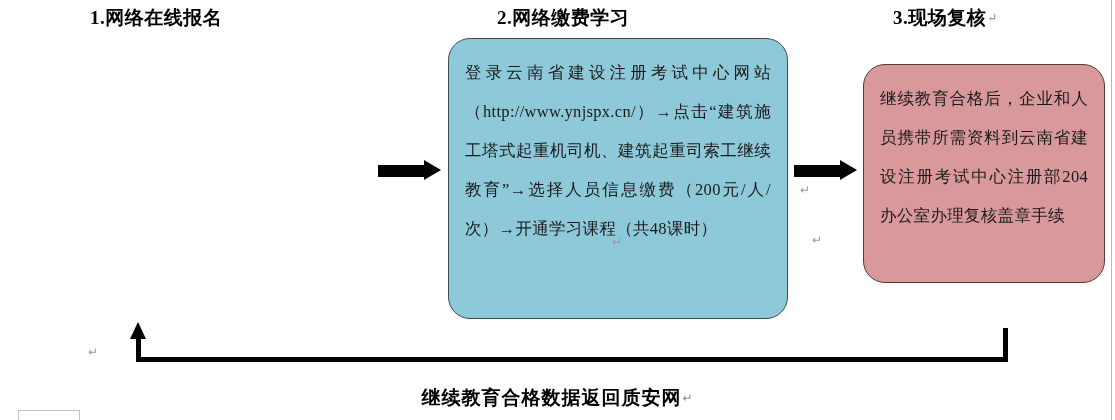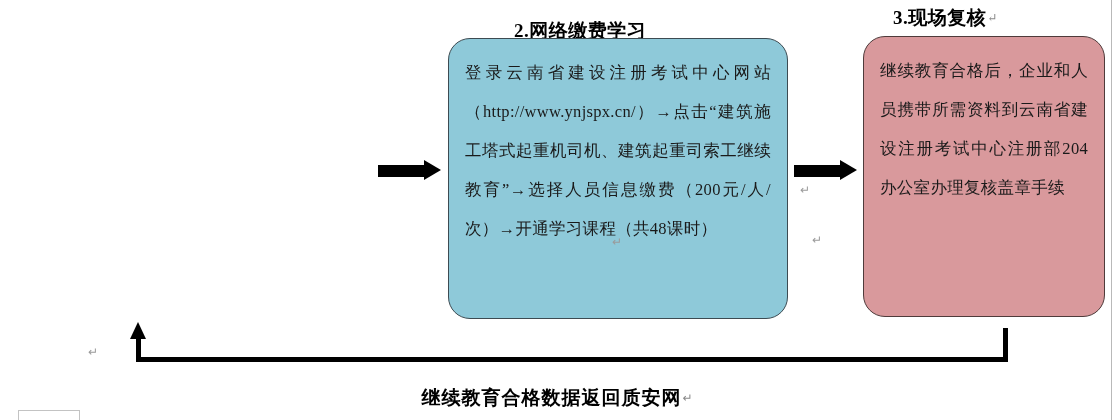--- a/index.html
+++ b/index.html
@@ -26,21 +26,21 @@
     position: absolute;
     font-family: "Liberation Serif", "DejaVu Serif", serif;
     font-weight: bold;
     font-size: 19px;
     line-height: 24px;
     letter-spacing: 0.5px;
     white-space: nowrap;
     color: #000;
   }
   #title-1 { left: 90px;  top: 6px; }
-  #title-2 { left: 514px; top: 6px; margin-top: 13px; }
+  #title-2 { left: 497px; top: 6px; }
   #title-3 { left: 893px; top: 6px; text-align: right; }
 
   .pilcrow {
     font-size: 12px;
     color: #8a8a8a;
     font-weight: normal;
     vertical-align: 2px;
     padding-left: 1px;
   }
 
@@ -60,21 +60,21 @@
     background: #d9999c;
     border-color: #4f3b3b;
   }
   .flow-box.blue {
     background: #8ec9d9;
     border-color: #3d4b52;
   }
 
   #box-1 { left: 10px;  top: 42px;  width: 361px; height: 281px; }
   #box-2 { left: 448px; top: 38px;  width: 340px; height: 281px; }
-  #box-3 { left: 863px; top: 36px;  width: 242px; height: 281px; }
+  #box-3 { left: 863px; top: 64px;  width: 242px; height: 219px; }
 
   .flow-box p {
     margin: 0;
     text-align: justify;
     text-justify: inter-ideograph;
   }
 
   
   .h-arrow {
     position: absolute;
@@ -156,21 +156,21 @@
   #stray-2 { left: 800px; top: 183px; }
   #stray-3 { left: 812px; top: 233px; }
   #stray-4 { left: 612px; top: 235px; }
 </style>
 </head>
 <body>
 
 <div class="stage">
 
   <div class="step-title" id="title-1">
-    <span class="pilcrow"></span>
+    <span>1.网络在线报名</span><span class="pilcrow"></span>
   </div>
   <div class="step-title" id="title-2">
     <span>2.网络缴费学习</span><span class="pilcrow"></span>
   </div>
   <div class="step-title" id="title-3">
     <span>3.现场复核</span><span class="pilcrow">↵</span>
   </div>
 
 
   <div class="flow-box blue" id="box-2">

